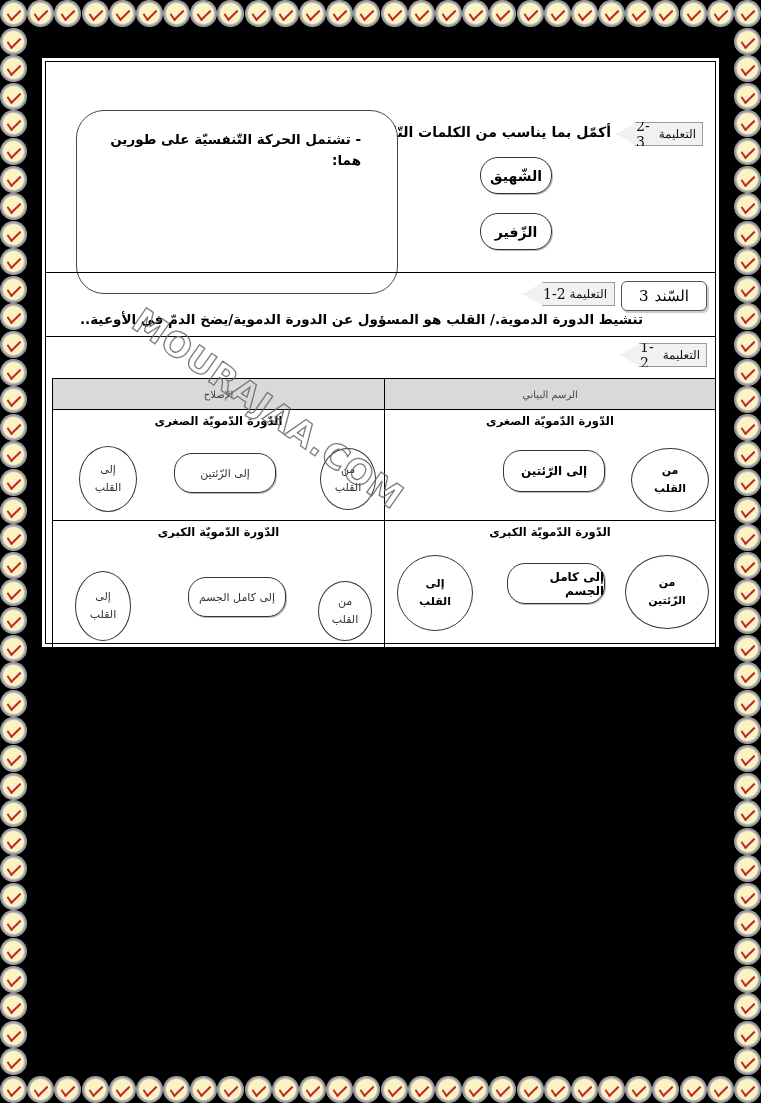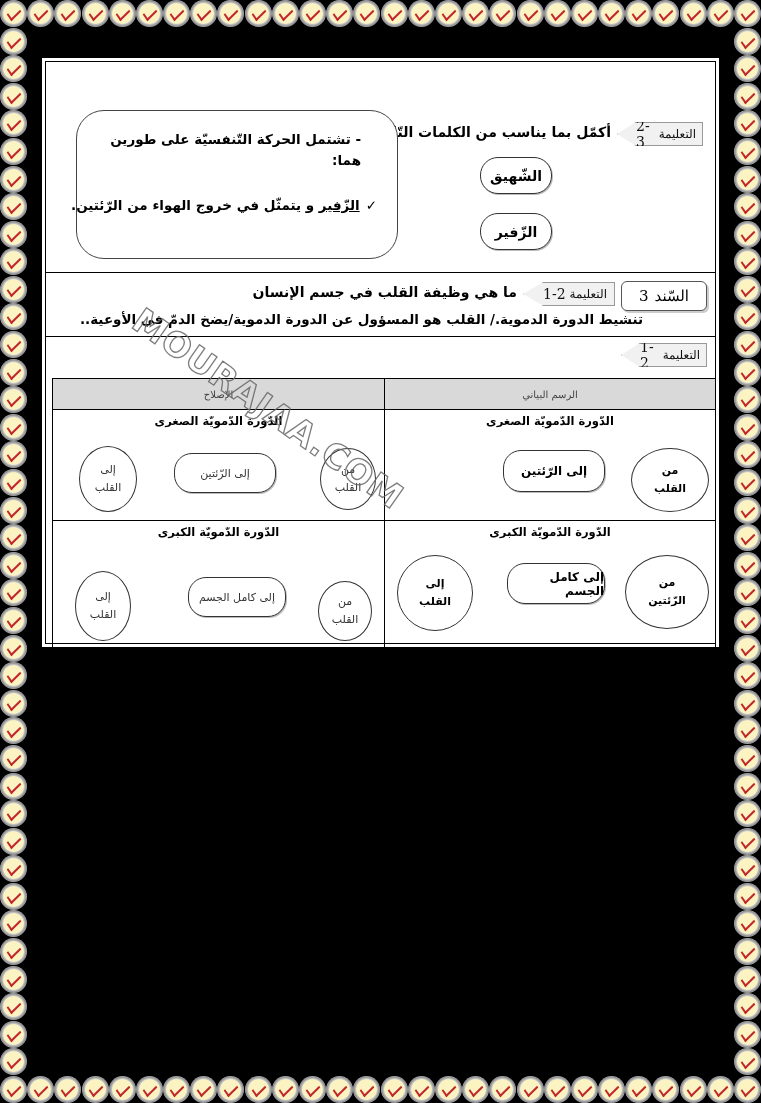--- a/index.html
+++ b/index.html
@@ -40,21 +40,21 @@
 
   .qtext { position: absolute; font-weight: bold; font-size: 14px; color: #000; white-space: nowrap; direction: rtl; }
 
   .rbox {
     position: absolute; border: 1.3px solid #333; border-radius: 18px; background: #fff;
     display: flex; align-items: center; justify-content: center;
     font-weight: bold; font-size: 14px; color: #000; box-shadow: 1px 1px 0 #bbb;
   }
 
   .bigbox {
-    position: absolute; left: 30px; top: 48px; width: 322px; height: 149px;
+    position: absolute; left: 30px; top: 48px; width: 322px; height: 184px;
     border: 1.3px solid #444; border-radius: 28px; background: #fff; direction: rtl;
     padding: 18px 20px 0 12px; font-weight: bold; font-size: 13.5px; line-height: 1.55;
   }
   .bigbox .head { margin-bottom: 24px; text-align: right; padding-right: 16px; }
   .bigbox .line { white-space: nowrap; }
   .bigbox .check { font-weight: normal; margin-left: 6px; }
   .bigbox u { text-decoration: underline; }
 
   .sanad {
     position: absolute; width: 86px; height: 30px; border: 1.3px solid #555; border-radius: 6px;
@@ -239,36 +239,32 @@
       <span>التعليمة</span>
       <span class="num">2-3</span>
     </div>
     <div class="qtext" style="right:104px; top:62px;">أكمّل بما يناسب من الكلمات التّالية :</div>
 
     <div class="rbox" style="left:434px; top:95px; width:72px; height:37px;">الشّهيق</div>
     <div class="rbox" style="left:434px; top:151px; width:72px; height:37px;">الزّفير</div>
 
     <div class="bigbox">
       <div class="head">- تشتمل الحركة التّنفسيّة على طورين هما:</div>
-      <div class="line">
-        <span class="check">✓</span><u>الزّفير</u><span> و يتمثّل في  خروج الهواء من الرّئتين.</span>
-      </div>
     </div>
 
     <div class="hline" style="top:210px;"></div>
 
     <div class="sanad" style="right:8px; top:219px;">
       <span>السّند</span>
       <span>3</span>
     </div>
     <div class="tag" style="right:100px; top:220px; width:92px;">
       <span>التعليمة</span>
       <span class="num">1-2</span>
     </div>
-    <div class="qtext" style="right:198px; top:222px;">ما هي وظيفة القلب في جسم الإنسان</div>
     <div class="qtext" style="right:72px; top:249px; font-size:13.5px;">تنشيط الدورة الدموية./ القلب هو المسؤول عن الدورة الدموية/يضخ الدمّ في الأوعية..</div>
 
     <div class="hline" style="top:274px;"></div>
 
     <div class="tag" style="right:8px; top:281px; width:86px;">
       <span>التعليمة</span>
       <span class="num">1-2</span>
     </div>
 
     <div class="tbl">

